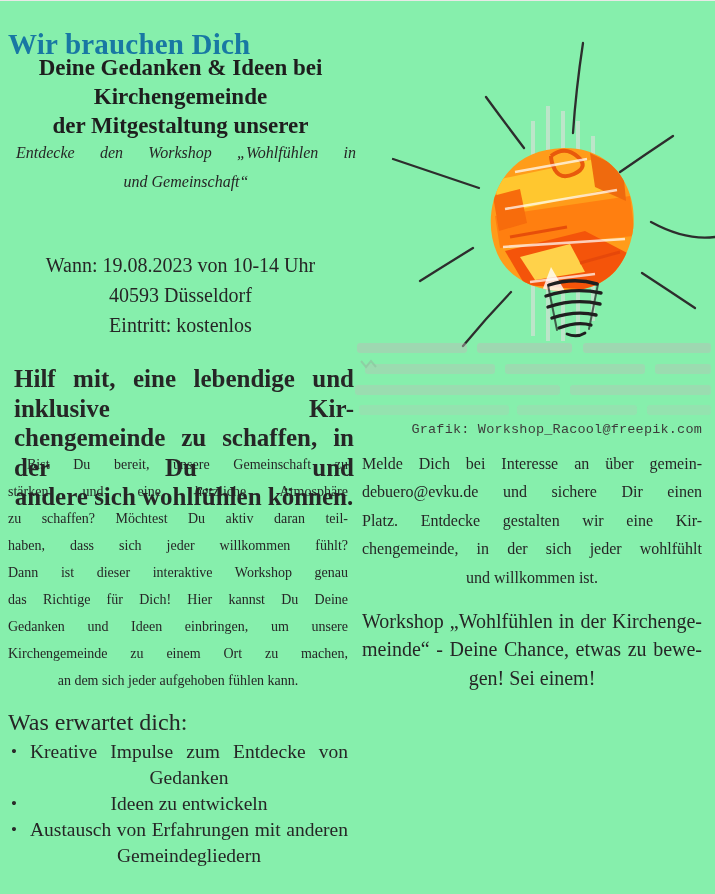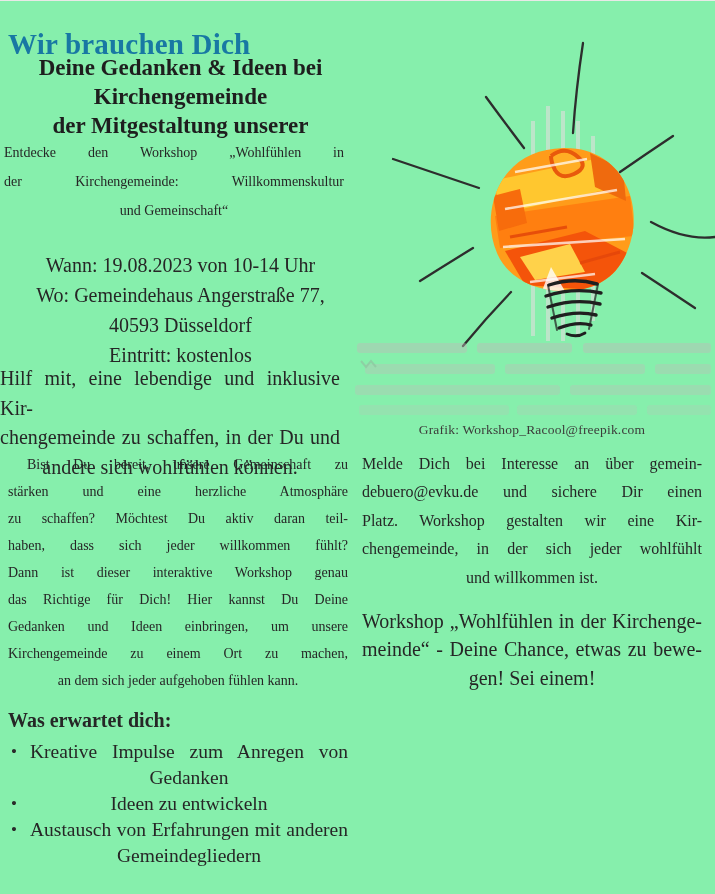--- a/index.html
+++ b/index.html
@@ -13,31 +13,31 @@
   .abs{position:absolute;}
   .headline{
     left:8px;top:8px;width:345px;
     font-size:29px;font-weight:bold;color:#1878a3;
     letter-spacing:.2px;
   }
   .subtitle{
     left:8px;top:52px;width:345px;
     font-size:23px;font-weight:bold;color:#1e1e1e;line-height:29px;
   }
-  .intro{left:4px;top:137px;width:340px;font-size:14px;line-height:29px;}
+  .intro{left:16px;top:137px;width:340px;font-size:16px;line-height:29px;font-style:italic;}
   .event{left:8px;top:249px;width:345px;font-size:20px;line-height:30px;}
-  .para1{left:0;top:363px;width:340px;font-size:20px;line-height:29.5px;}
+  .para1{left:14px;top:363px;width:340px;font-size:25px;line-height:29.5px;font-weight:bold;}
   .para2{left:8px;top:450px;width:340px;font-size:14px;line-height:27px;}
-  .expect-heading{left:8px;top:708px;width:340px;font-size:20px;font-weight:bold;}
+  .expect-heading{left:8px;top:708px;width:340px;font-size:24px;}
   .bullets{left:8px;top:738px;width:340px;font-size:19.5px;line-height:26px;}
   .bullet-item{position:relative;padding-left:22px;}
   .bullet-marker{position:absolute;left:3px;top:0;font-size:17px;color:#2a2a2a;}
   .caption{
     left:362px;top:421px;width:340px;
-    font-size:13.5px;color:#3c3c3a;text-align:center;letter-spacing:.2px;
+    font-size:13.5px;color:#3c3c3a;text-align:right;letter-spacing:.2px;font-family:Liberation Mono, monospace;
   }
   .contact{left:362px;top:449px;width:340px;font-size:16px;line-height:28.4px;}
   .closing{left:362px;top:606px;width:340px;font-size:20px;line-height:28.4px;}
   .ln{text-align:center;}
   .just{text-align:justify;text-align-last:justify;}
   .indent{text-indent:19px;}
   .illustration{left:355px;top:0;width:360px;height:420px;}
   .ghost{opacity:.45;}
 </style>
 </head>
@@ -50,28 +50,26 @@
   <div class="abs subtitle">
 
   <div class="ln">Deine Gedanken &amp; Ideen bei</div>
       <div class="ln">Kirchengemeinde</div>
       <div class="ln">der Mitgestaltung unserer</div>
     </div>
 
   <div class="abs intro">
 
   <div class="ln just">Entdecke den Workshop „Wohlfühlen in</div>
-      <div class="ln just">der Kirchengemeinde: Willkommenskultur</div>
       <div class="ln">und Gemeinschaft“</div>
     </div>
 
   <div class="abs event">
 
   <div class="ln">Wann: 19.08.2023 von 10-14 Uhr</div>
-      <div class="ln">Wo: Gemeindehaus Angerstraße 77,</div>
       <div class="ln">40593 Düsseldorf</div>
       <div class="ln">Eintritt: kostenlos</div>
     </div>
 
   <div class="abs para1">
 
   <div class="ln just">Hilf mit, eine lebendige und inklusive Kir-</div>
       <div class="ln just">chengemeinde zu schaffen, in der Du und</div>
       <div class="ln">andere sich wohlfühlen können.</div>
     </div>
@@ -88,21 +86,21 @@
       <div class="ln just">Kirchengemeinde zu einem Ort zu machen,</div>
       <div class="ln">an dem sich jeder aufgehoben fühlen kann.</div>
     </div>
 
   <div class="abs expect-heading">Was erwartet dich:</div>
 
   <div class="abs bullets">
 
       <div class="bullet-item">
         <span class="bullet-marker">•</span>
-        <div class="ln just">Kreative Impulse zum Anregen von</div>
+        <div class="ln just">Kreative Impulse zum Entdecke von</div>
         <div class="ln">Gedanken</div>
       </div>
 
       <div class="bullet-item">
         <span class="bullet-marker">•</span>
         <div class="ln">Ideen zu entwickeln</div>
       </div>
 
       <div class="bullet-item">
         <span class="bullet-marker">•</span>
@@ -193,21 +191,21 @@
       <path d="M6 360 l5 6 l5 -6 l5 6" stroke="#9a9a95" stroke-width="2" fill="none" opacity="0.8"></path>
     </g>
   </svg>
 
   <div class="abs caption">Grafik: Workshop_Racool@freepik.com</div>
 
   <div class="abs contact">
 
   <div class="ln just">Melde Dich bei Interesse an über gemein-</div>
       <div class="ln just">debuero@evku.de und sichere Dir einen</div>
-      <div class="ln just">Platz. Workshop gestalten wir eine Kir-</div>
+      <div class="ln just">Platz. Entdecke gestalten wir eine Kir-</div>
       <div class="ln just">chengemeinde, in der sich jeder wohlfühlt</div>
       <div class="ln">und willkommen ist.</div>
     </div>
 
   <div class="abs closing">
 
   <div class="ln just">Workshop „Wohlfühlen in der Kirchenge-</div>
       <div class="ln just">meinde“ - Deine Chance, etwas zu bewe-</div>
       <div class="ln">gen! Sei einem!</div>
     </div>

